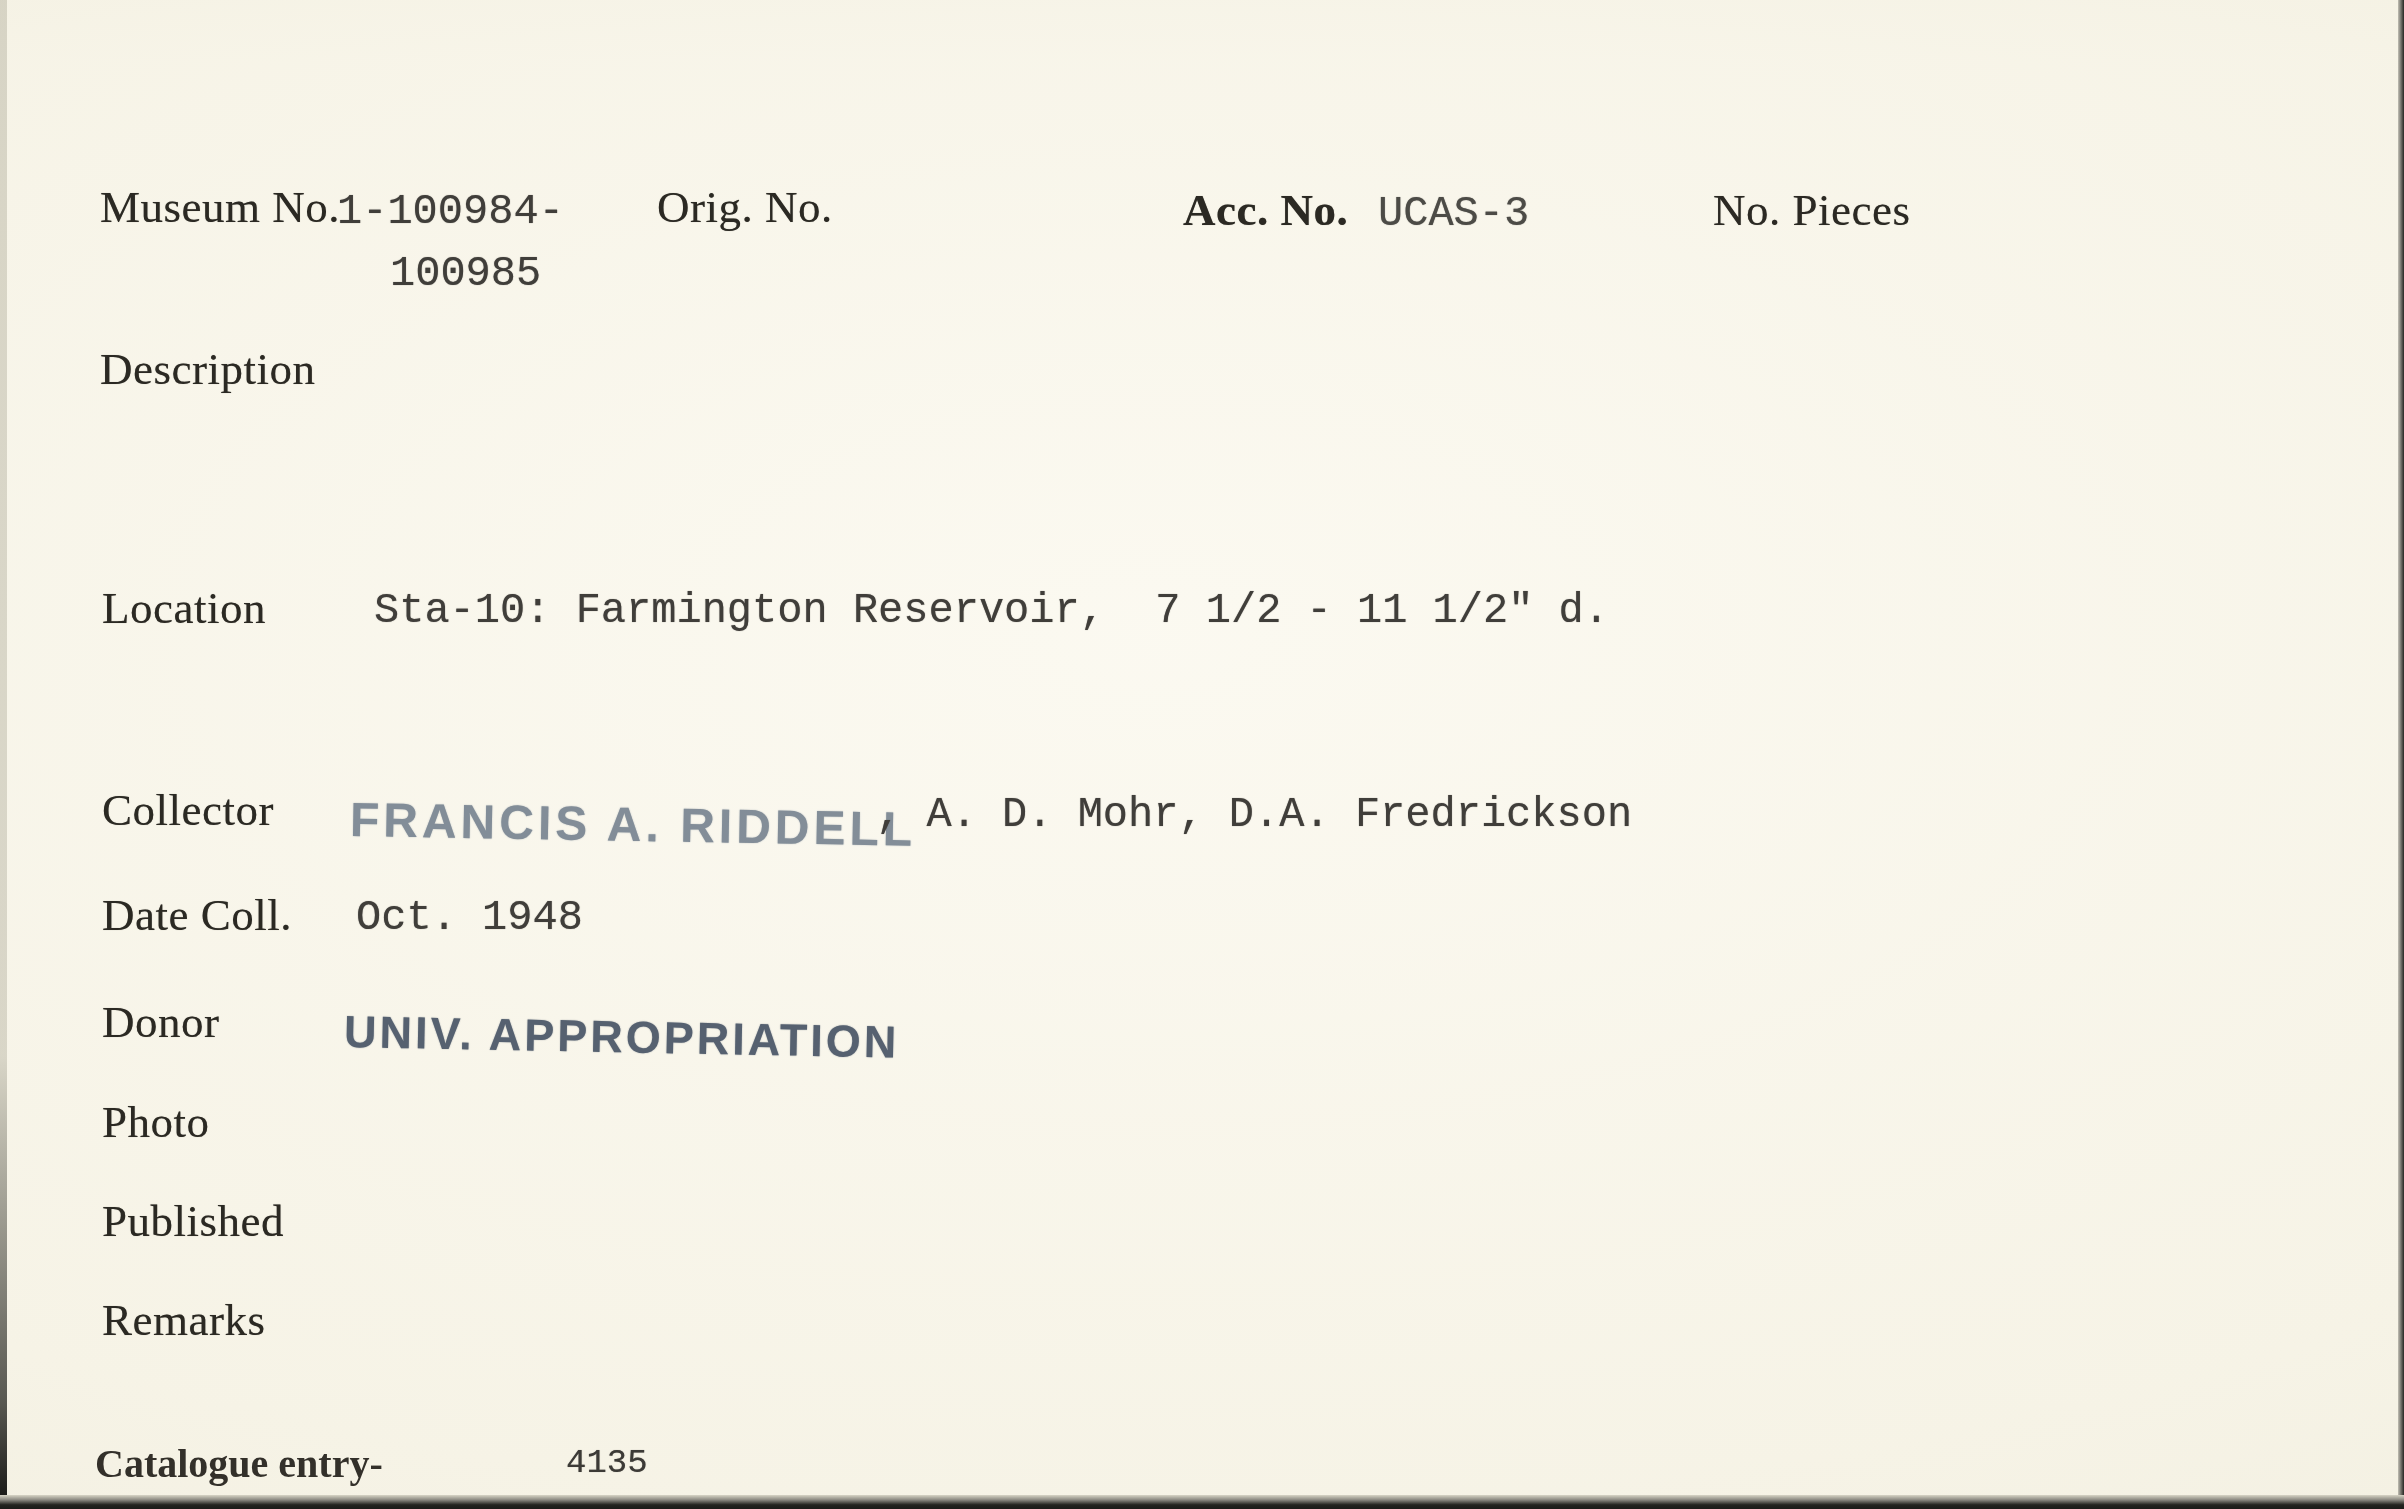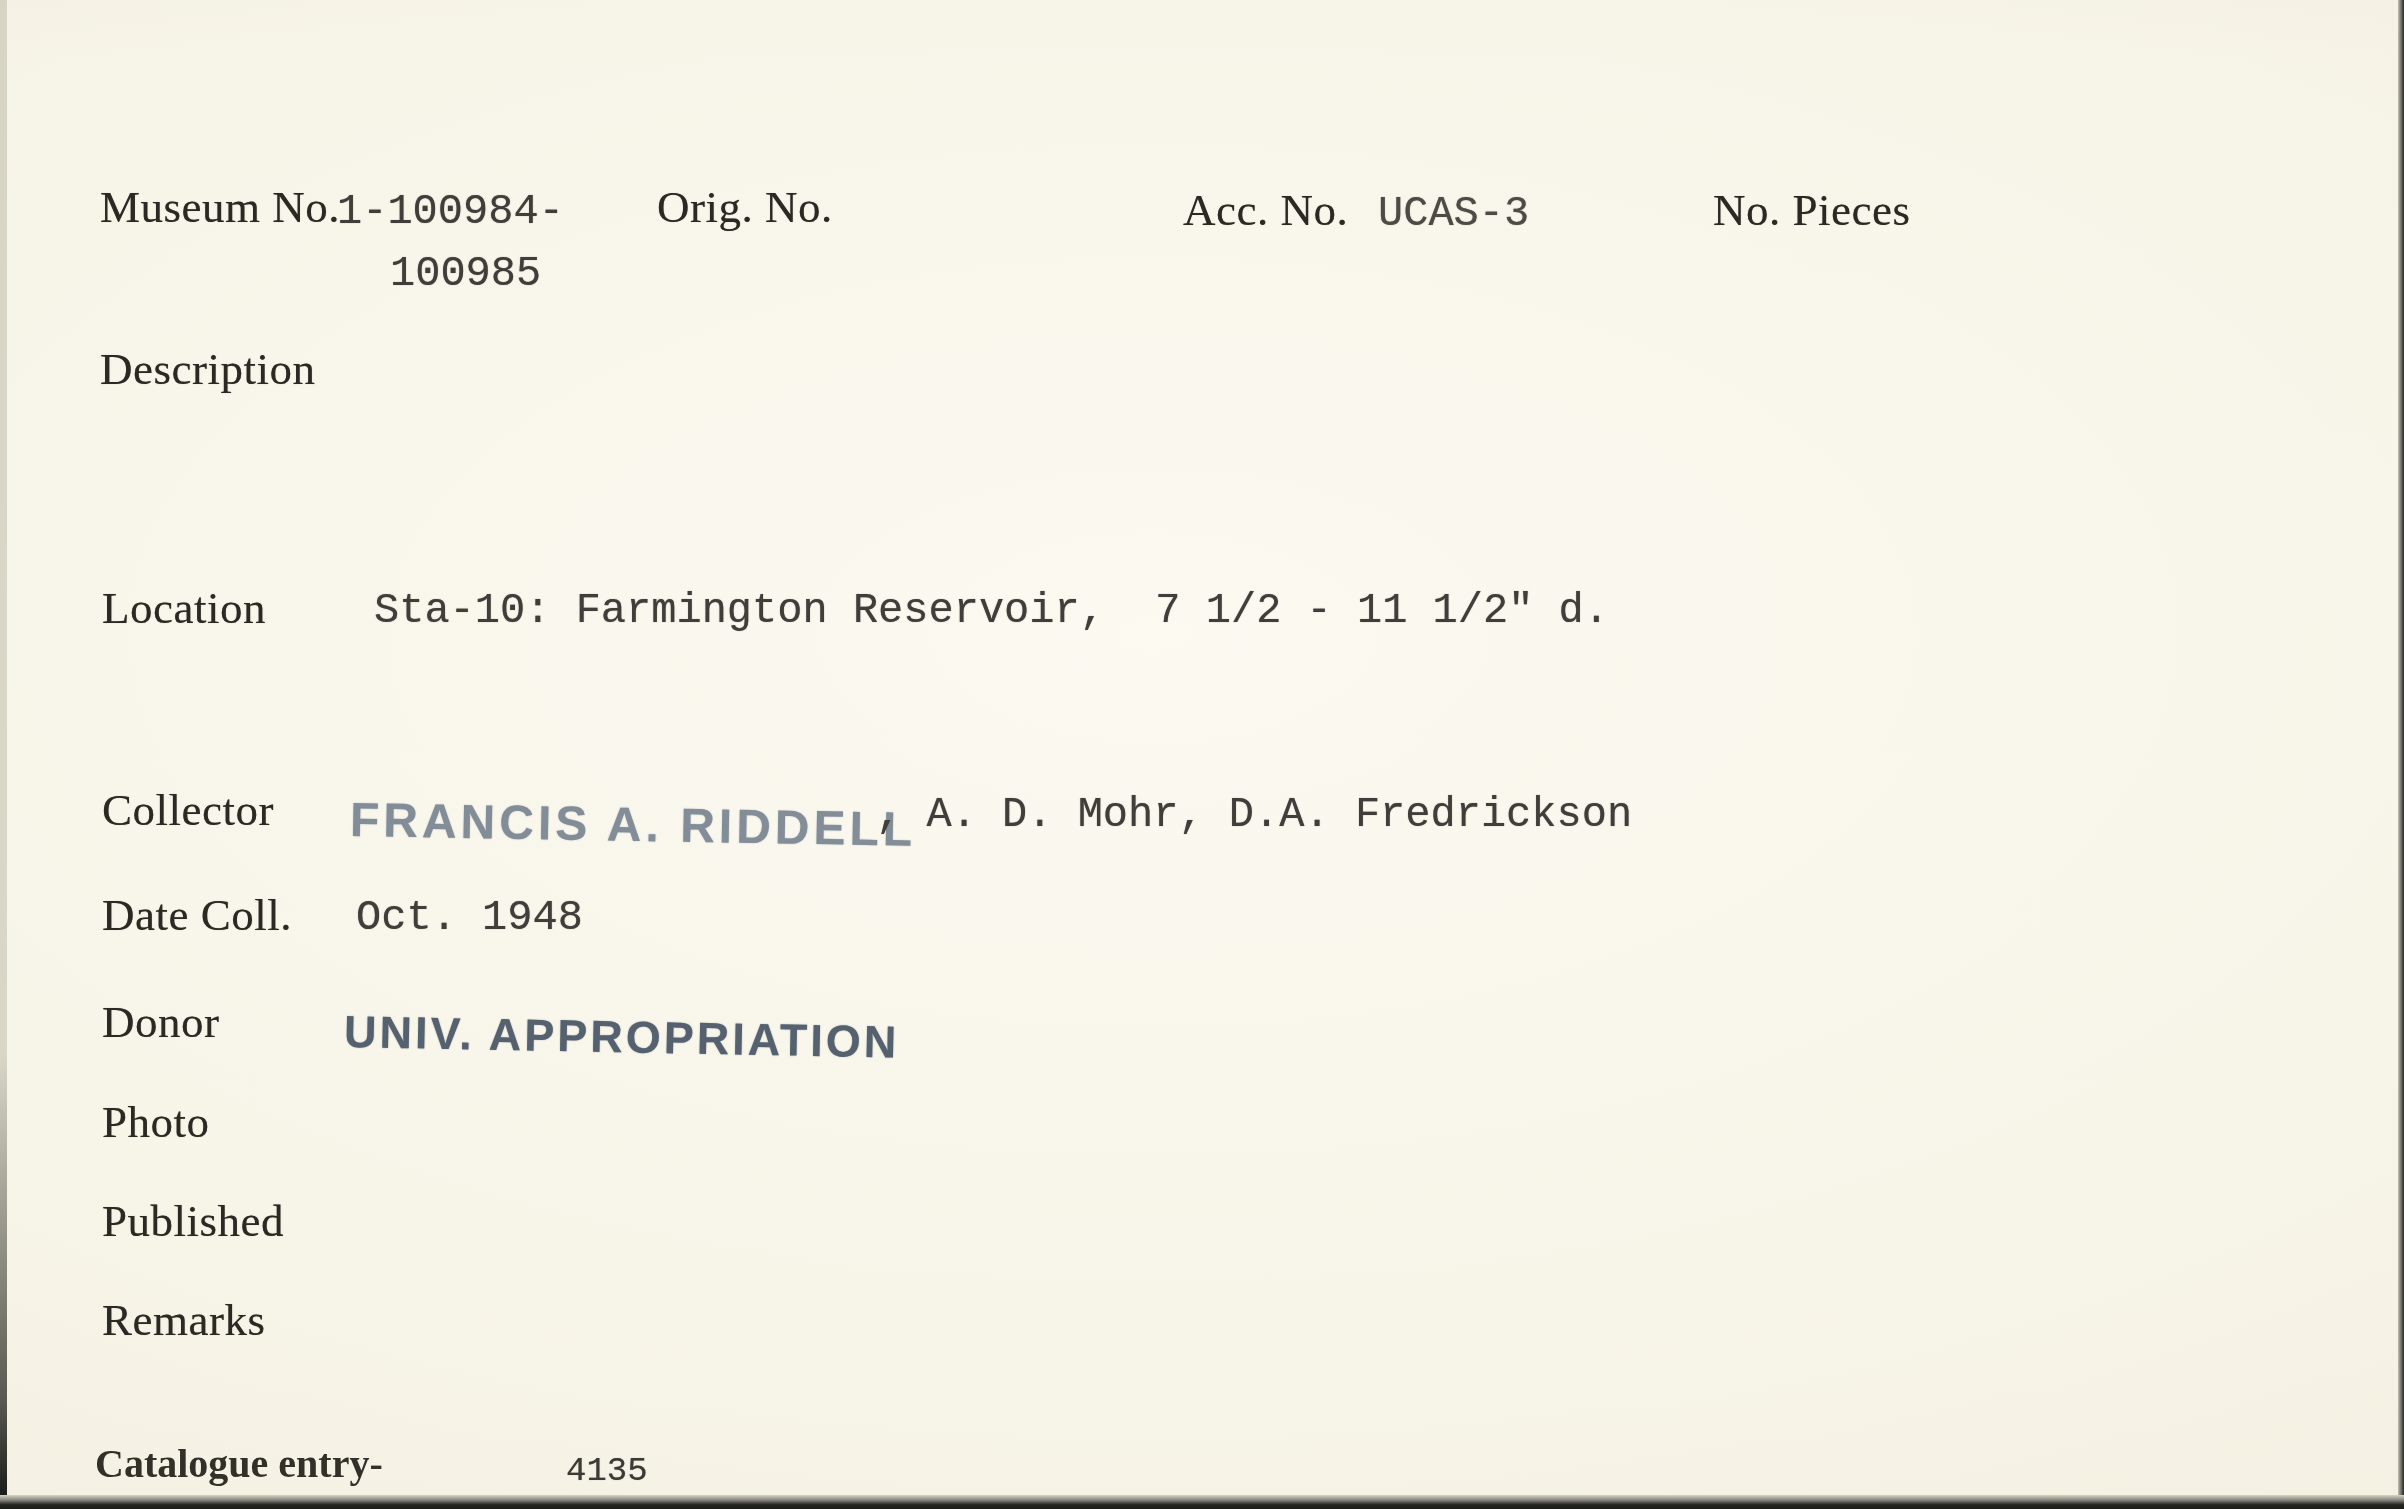--- a/index.html
+++ b/index.html
@@ -81,35 +81,34 @@
     font-family: "Liberation Serif", serif;
     font-size: 40px;
     font-weight: 700;
     color: #33302a;
   }
   .footer-num {
     font-family: "Liberation Mono", "DejaVu Sans Mono", monospace;
     font-size: 34px;
     color: #3c3a36;
     text-shadow: 0 0 0.8px rgba(60,58,54,0.6);
-    margin-top: 8px;
   }
 </style>
 </head>
 <body>
 
 <div class="card">
 
   <div class="el label" style="left:100px; top:185px;">Museum No.</div>
   <div class="el type" style="left:337px; top:191px;">1-100984-</div>
   <div class="el type" style="left:390px; top:253px;">100985</div>
 
   <div class="el label" style="left:657px; top:185px;">Orig. No.</div>
 
-  <div class="el label" style="left:1183px; top:188px;">Acc. No.</div>
+  <div class="el label" style="left:1183px; top:188px;font-weight:bold;">Acc. No.</div>
   <div class="el type faded" style="left:1378px; top:193px;">UCAS-3</div>
 
   <div class="el label" style="left:1713px; top:188px;">No. Pieces</div>
 
   <div class="el label" style="left:100px; top:312px;margin-top:35px;">Description</div>
 
   <div class="el label" style="left:102px; top:586px;text-align:center;">Location</div>
   <div class="el type" style="left:374px; top:590px;">Sta-10: Farmington Reservoir,  7 1/2 - 11 1/2" d.</div>
 
   <div class="el label" style="left:102px; top:788px;">Collector</div>

